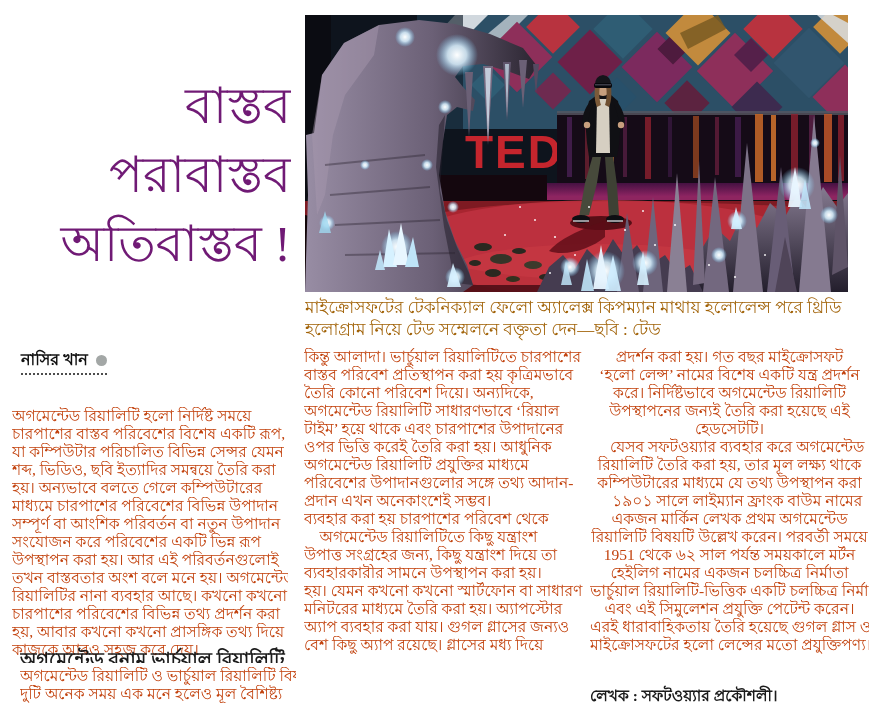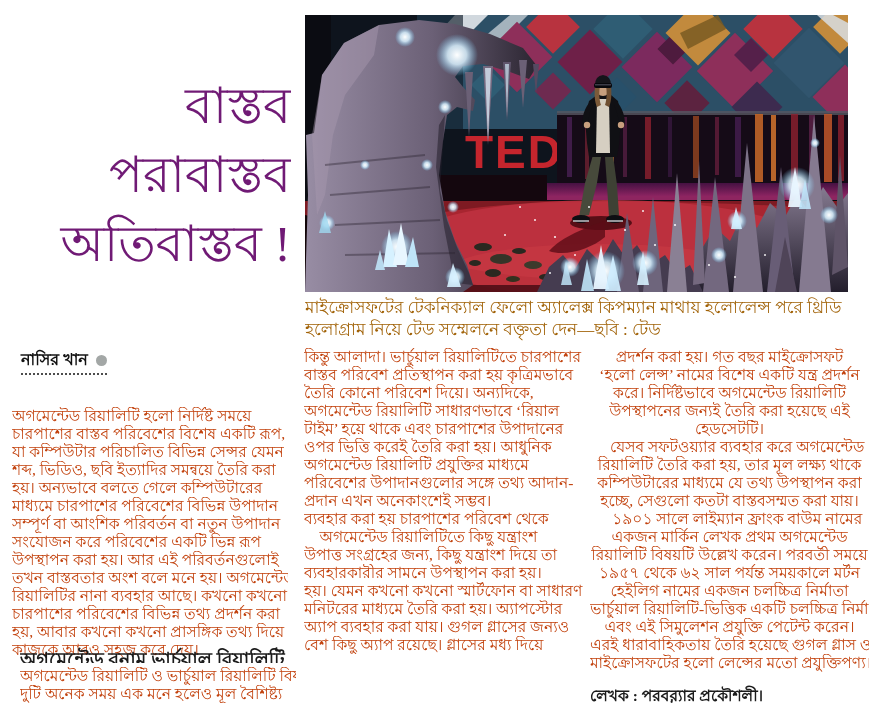--- a/index.html
+++ b/index.html
@@ -313,24 +313,23 @@
   </div>
 <div id="col3" class="abs col">
     <div>প্রদর্শন করা হয়। গত বছর মাইক্রোসফট</div>
     <div>‘হলো লেন্স’ নামের বিশেষ একটি যন্ত্র প্রদর্শন</div>
     <div>করে। নির্দিষ্টভাবে অগমেন্টেড রিয়ালিটি</div>
     <div>উপস্থাপনের জন্যই তৈরি করা হয়েছে এই</div>
     <div>হেডসেটটি।</div>
     <div> যেসব সফটওয়্যার ব্যবহার করে অগমেন্টেড</div>
     <div>রিয়ালিটি তৈরি করা হয়, তার মূল লক্ষ্য থাকে</div>
     <div>কম্পিউটারের মাধ্যমে যে তথ্য উপস্থাপন করা</div>
-    <div>হচ্ছে, সেগুলো কতটা বাস্তবসম্মত করা যায়।</div>
     <div> ১৯০১ সালে লাইম্যান ফ্রাংক বাউম নামের</div>
     <div>একজন মার্কিন লেখক প্রথম অগমেন্টেড</div>
     <div>রিয়ালিটি বিষয়টি উল্লেখ করেন। পরবর্তী সময়ে</div>
-    <div>১৯৫৭ থেকে ৬২ সাল পর্যন্ত সময়কালে মর্টন</div>
+    <div>1951 থেকে ৬২ সাল পর্যন্ত সময়কালে মর্টন</div>
     <div>হেইলিগ নামের একজন চলচ্চিত্র নির্মাতা</div>
     <div>ভার্চুয়াল রিয়ালিটি-ভিত্তিক একটি চলচ্চিত্র নির্মাণ</div>
     <div>এবং এই সিমুলেশন প্রযুক্তি পেটেন্ট করেন।</div>
     <div>এরই ধারাবাহিকতায় তৈরি হয়েছে গুগল গ্লাস ও</div>
     <div>মাইক্রোসফটের হলো লেন্সের মতো প্রযুক্তিপণ্য।</div>
   </div>
-<div id="footer" class="abs">লেখক : পরবর়্যার প্রকৌশলী।</div>
+<div id="footer" class="abs">লেখক : সফটওয়্যার প্রকৌশলী।</div>
 
 </body></html>

